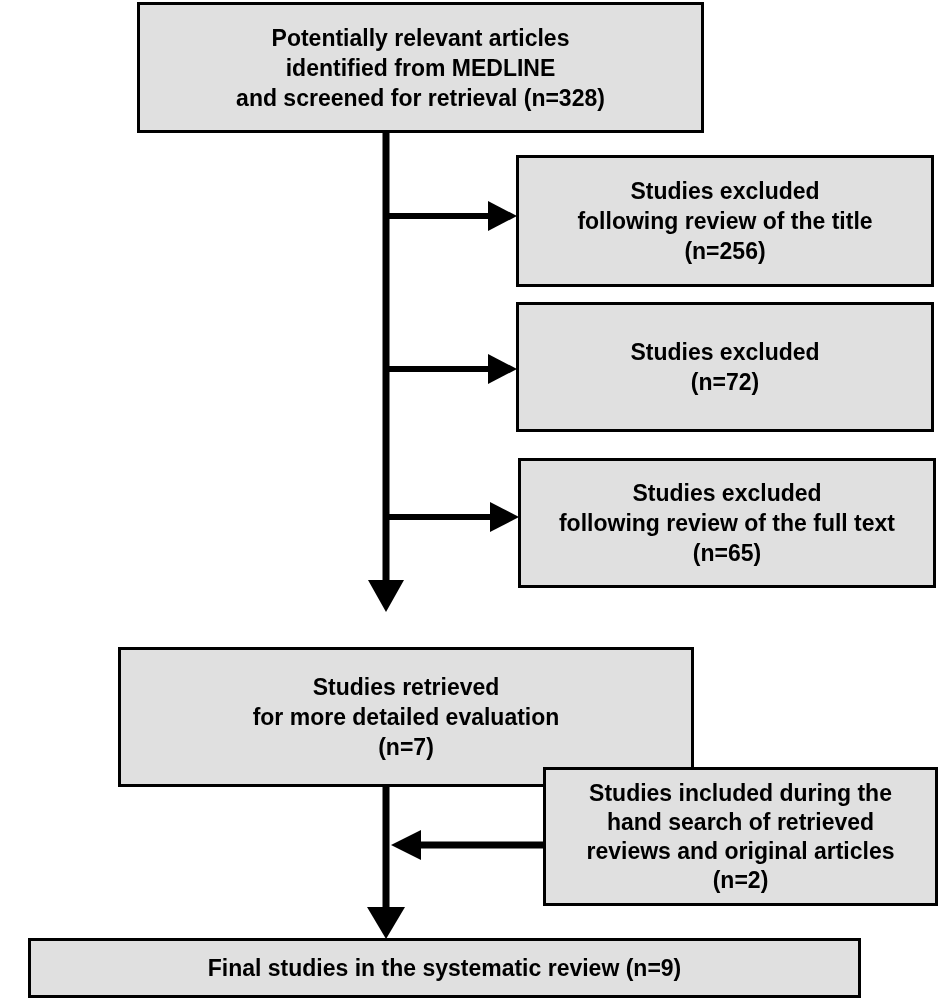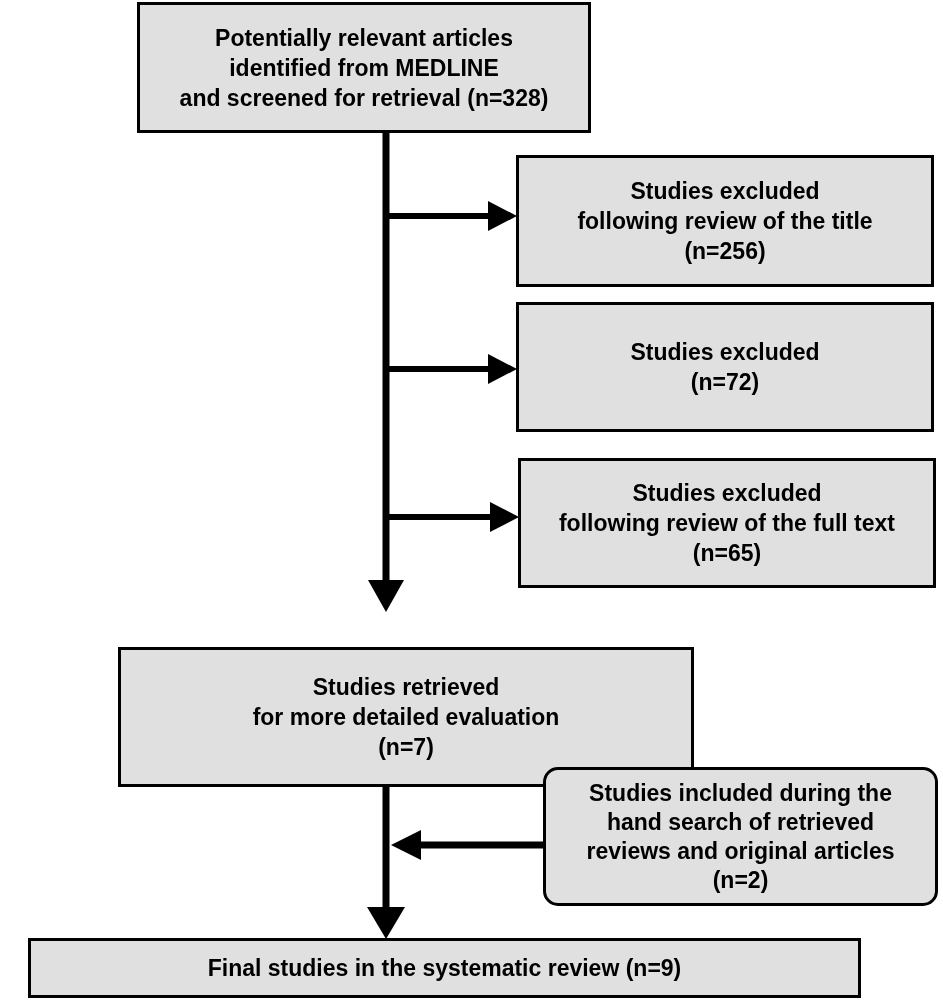--- a/index.html
+++ b/index.html
@@ -32,26 +32,26 @@
     flex-direction: column;
     align-items: center;
     justify-content: center;
     text-align: center;
     color: #000000;
     font-weight: bold;
     font-size: 23px;
     line-height: 30px;
   }
   .node span { display: block; white-space: nowrap; }
-  #node-identified        { left: 137px; top: 2px;   width: 454px; height: 131px; }
+  #node-identified        { left: 137px; top: 2px;   width: 567px; height: 131px; }
   #node-excluded-title    { left: 516px; top: 155px; width: 418px; height: 132px; }
   #node-excluded-abstract { left: 516px; top: 302px; width: 418px; height: 130px; }
   #node-excluded-fulltext { left: 518px; top: 458px; width: 418px; height: 130px; }
   #node-retrieved         { left: 118px; top: 611px; width: 576px; height: 140px; margin-top: 36px; }
-  #node-handsearch        { left: 543px; top: 767px; width: 395px; height: 139px; line-height: 29px; border-radius: 15px; }
+  #node-handsearch        { left: 543px; top: 767px; width: 395px; height: 139px; line-height: 29px; }
   #node-final             { left: 0px;   top: 938px; width: 833px; height: 60px; margin-left: 28px; }
 </style>
 </head>
 <body>
 
 <div class="canvas">
 
   <svg class="arrow-layer" viewBox="0 0 943 1000" xmlns="http://www.w3.org/2000/svg">
 
     <line x1="386" y1="131" x2="386" y2="584" stroke="#000" stroke-width="7"></line>

